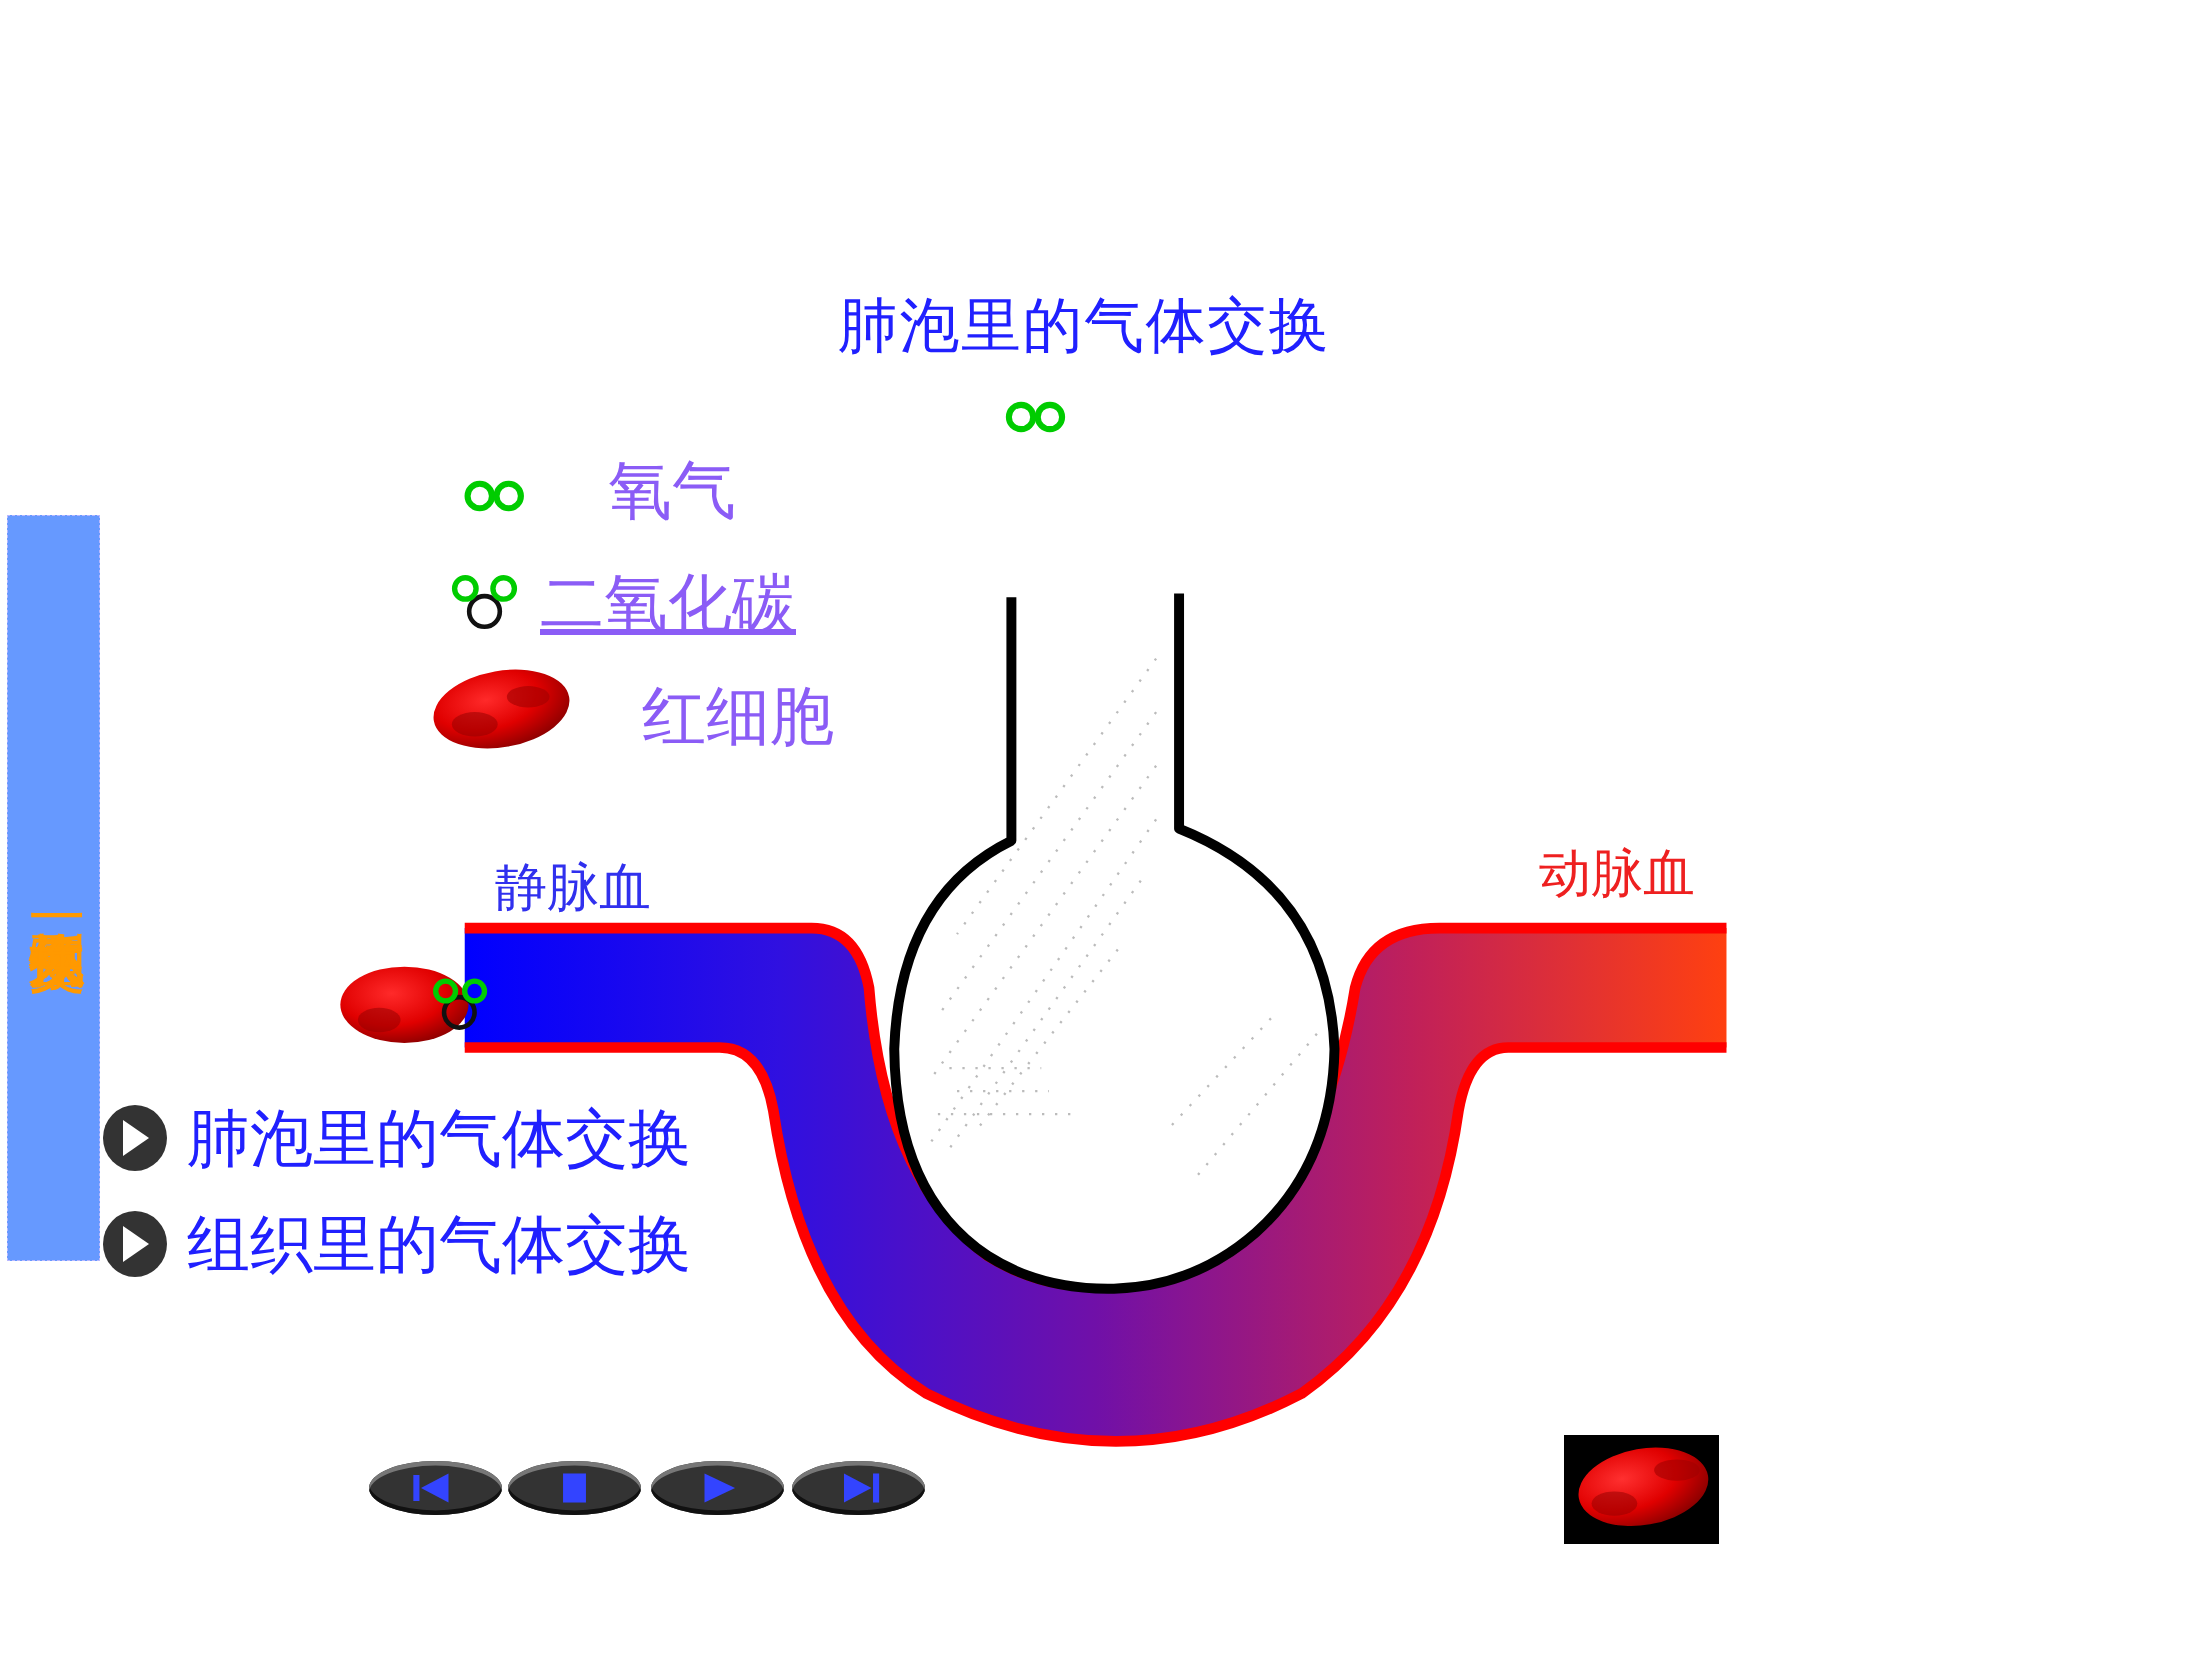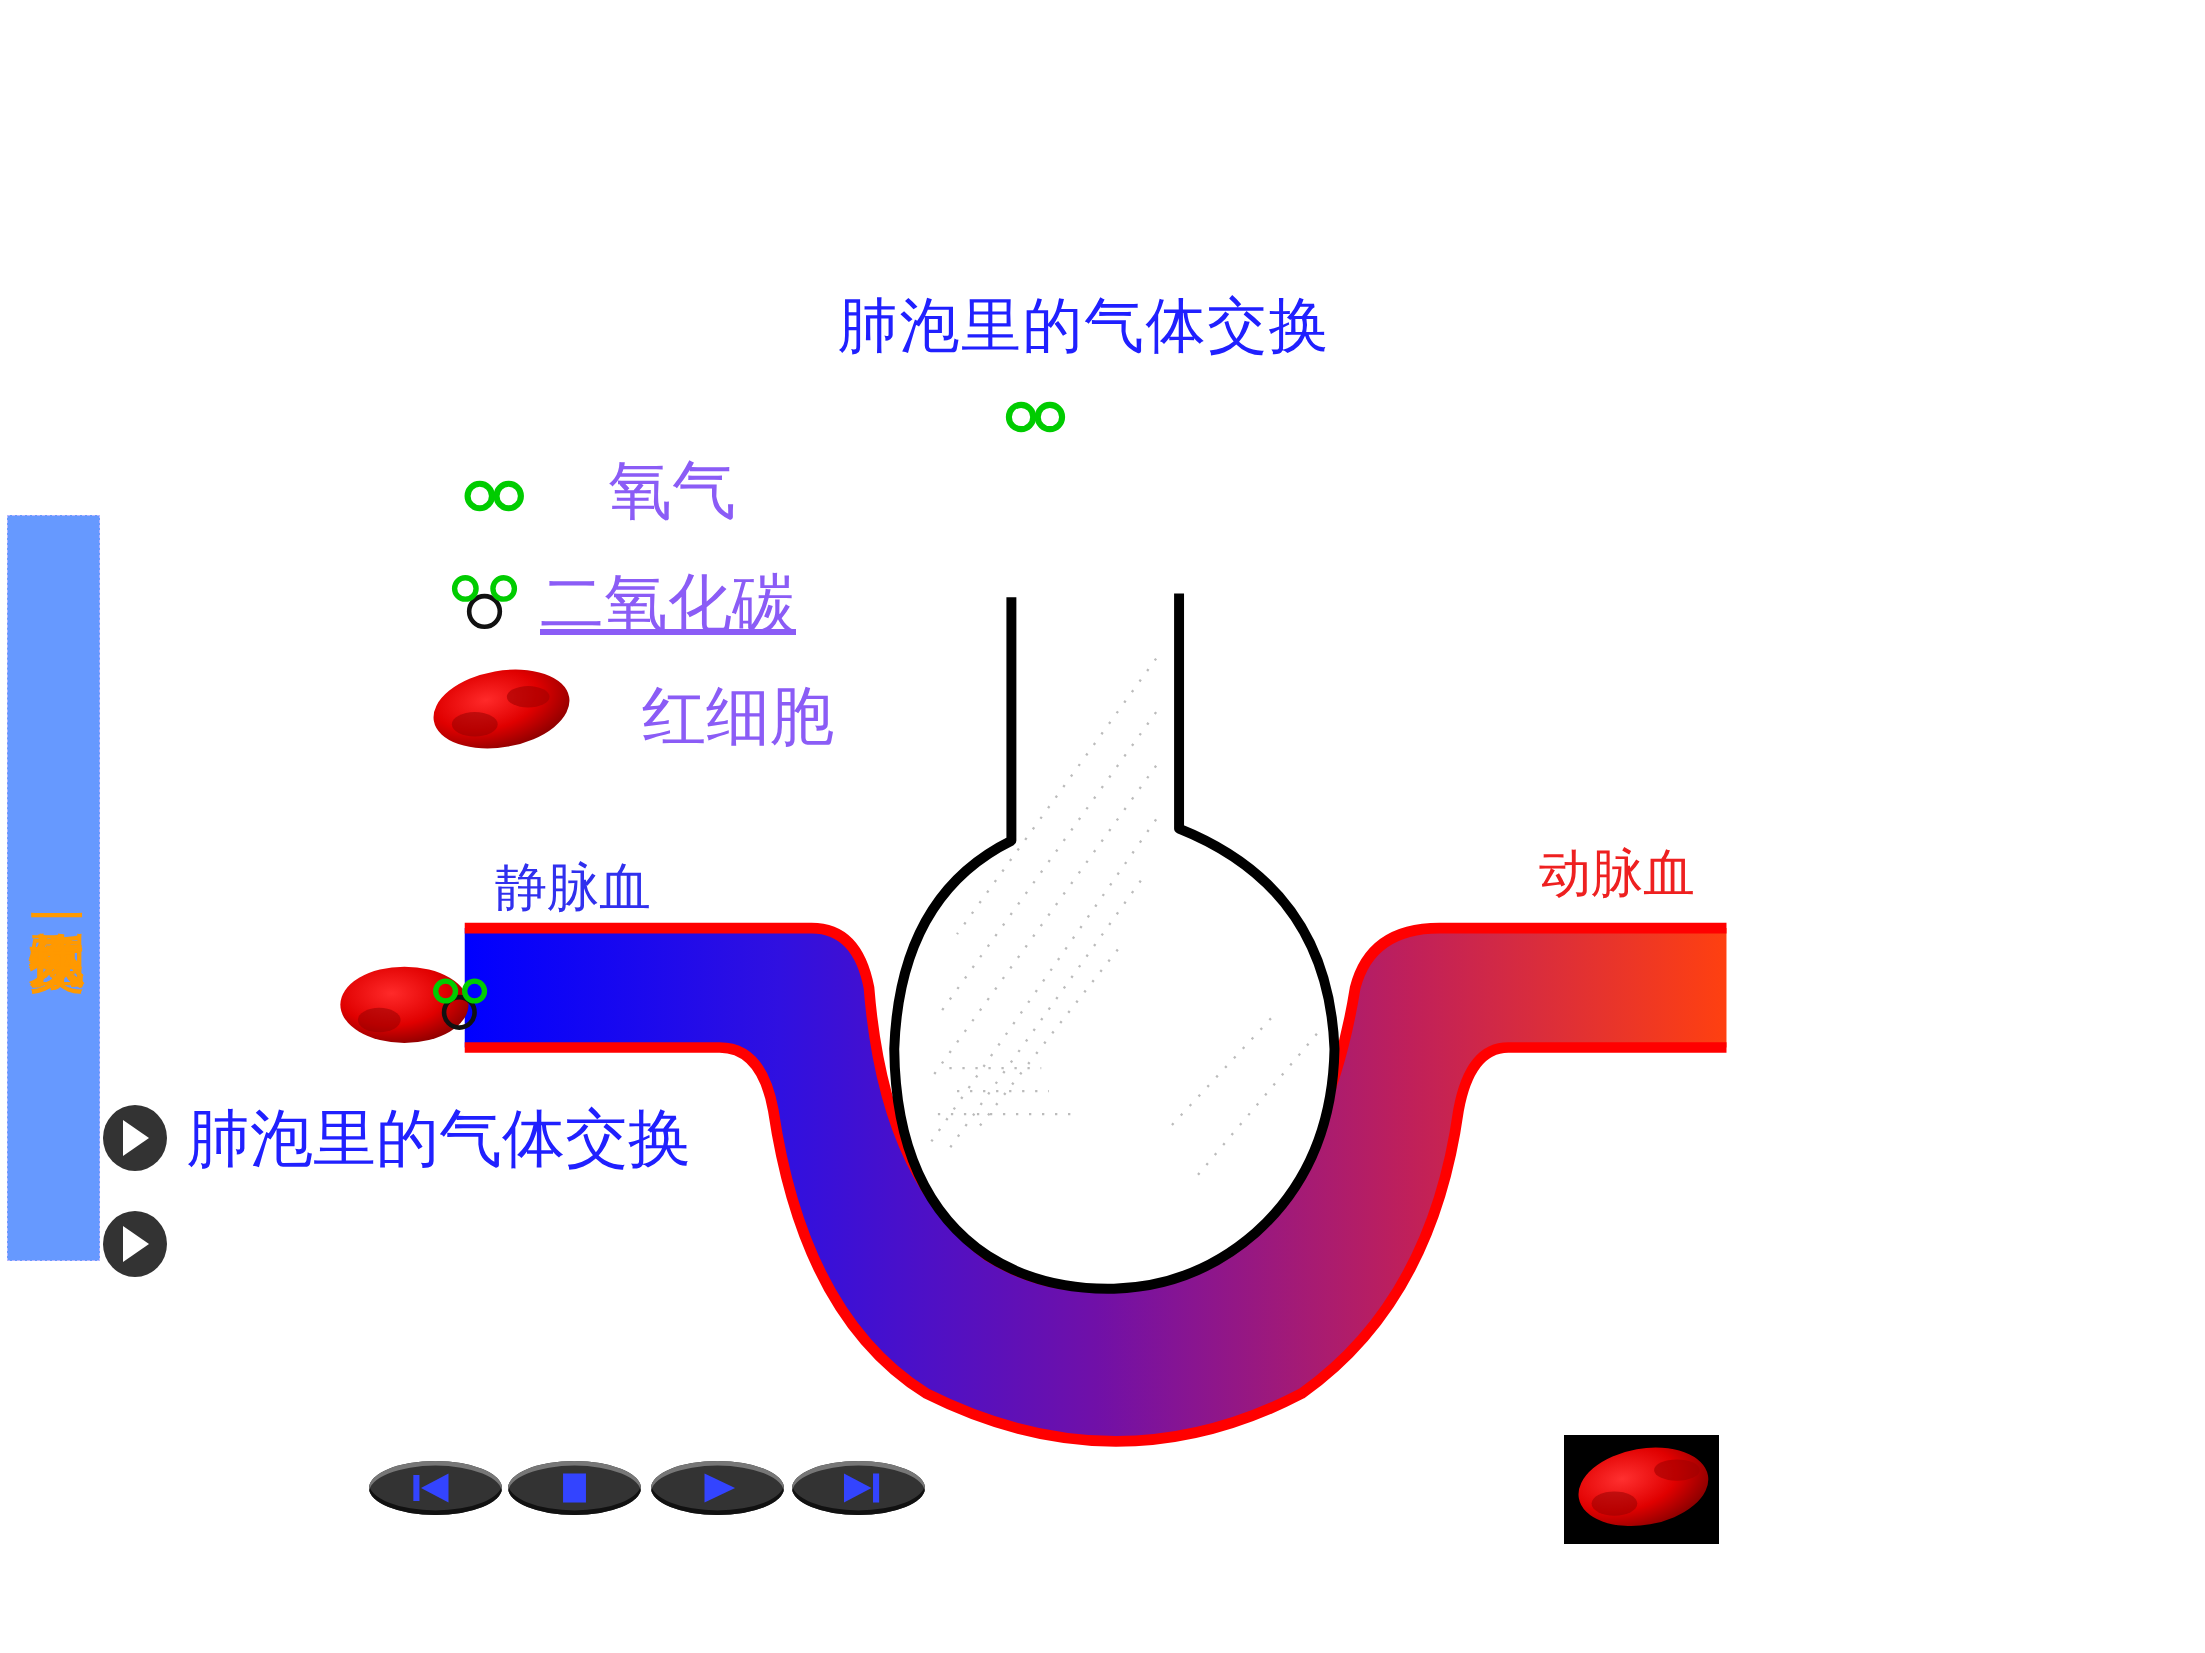--- a/index.html
+++ b/index.html
@@ -161,20 +161,21 @@
     <circle cx="180" cy="42" r="13" fill="none" stroke="#00cc00" stroke-width="7"></circle>
   </g>
 </svg>
 
 <div class="abs nav-item" style="left:103px;top:1105px;">
   <span class="nav-icon"></span>
   <span class="nav-text">肺泡里的气体交换</span>
 </div>
 <div class="abs nav-item" style="left:103px;top:1211px;">
   <span class="nav-icon"></span>
+  <span class="nav-text">组织里的气体交换</span>
 </div>
 
 <div class="abs media-btn" style="left:369px;top:1461px;">
   <svg viewBox="0 0 174 70">
     <rect x="58" y="18" width="8" height="34" fill="#3344ff"></rect>
     <polygon points="68,35 104,16 104,54" fill="#3344ff"></polygon>
   </svg>
 </div>
 <div class="abs media-btn" style="left:508px;top:1461px;">
   <svg viewBox="0 0 174 70">

